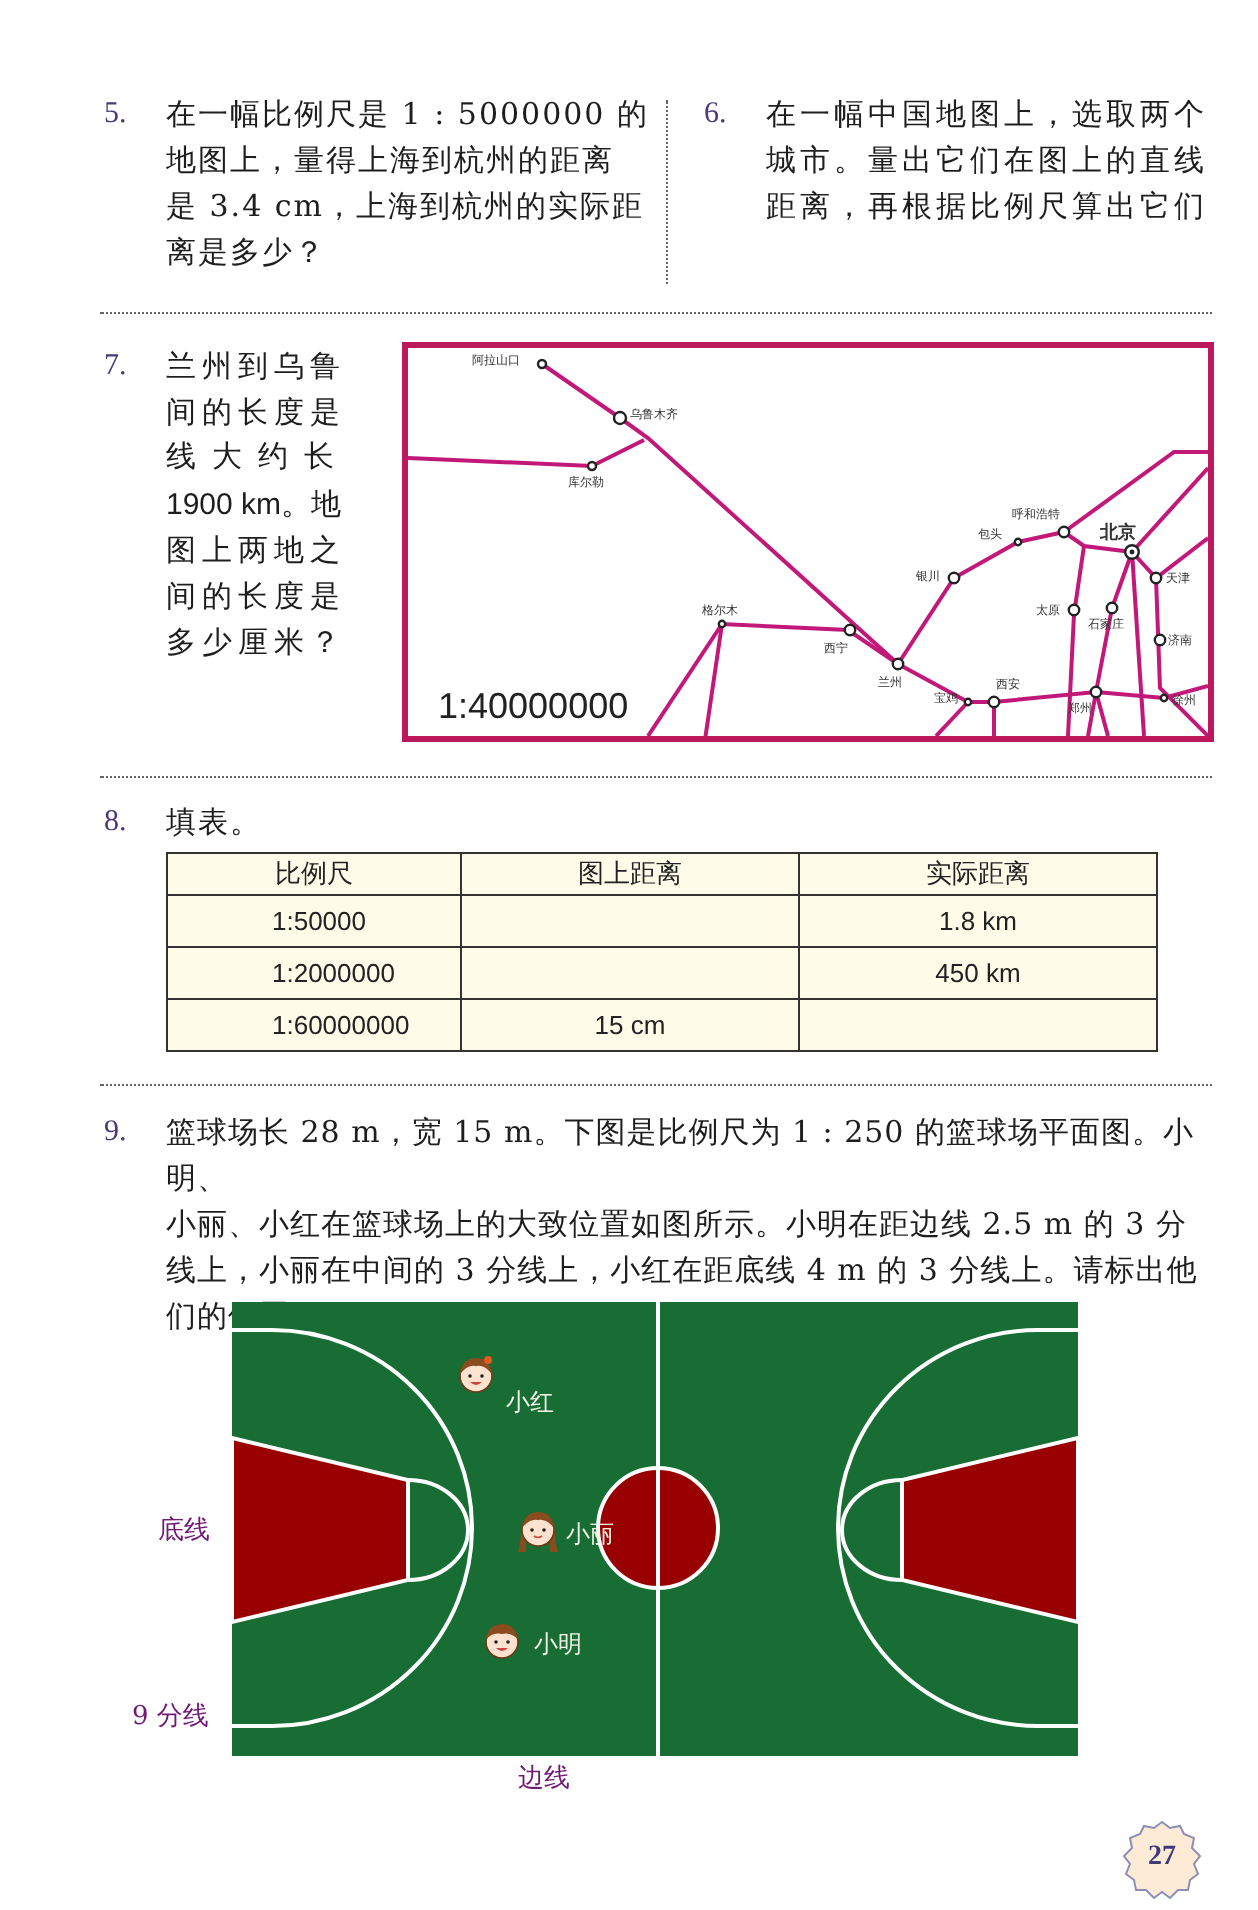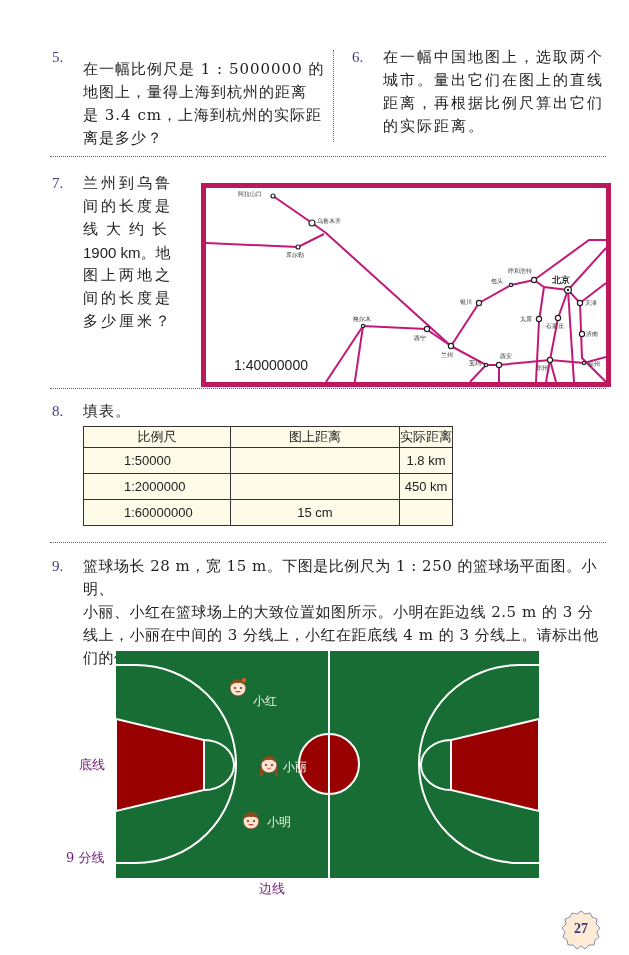--- a/index.html
+++ b/index.html
@@ -6,64 +6,63 @@
   body { width: 629px; height: 955px; position: relative; overflow: hidden;
          font-family: "DejaVu Serif", "Liberation Serif", serif; color: #222; }
   .num { position: absolute; font-family: "Liberation Serif", serif; font-size: 15px; color: #4a3a7a; }
   .para { position: absolute; font-size: 15px; line-height: 23px; color: #1e1e1e; letter-spacing: 1px; }
   .para.wide { letter-spacing: 3px; }
   .hdash { position: absolute; left: 50px; width: 556px; height: 0; border-top: 1px dotted #666; }
   .vdash { position: absolute; left: 333px; top: 50px; width: 0; height: 92px; border-left: 1px dotted #666; }
 
   
   .map { position: absolute; left: 201px; top: 171px; width: 400px; height: 194px;
-         border: 5px solid #be185d; background: #fff; overflow: hidden; margin-top: 12px; }
+         border: 3px solid #be185d; background: #fff; overflow: hidden; }
   .map svg { position: absolute; left: 0; top: 0; }
-  .map-scale { position: absolute; left: 28px; top: 169px; font-family: "Liberation Sans", sans-serif;
-               font-size: 14px; color: #222; }
+  .map-scale { position: absolute; left: 15px; top: 169px; font-family: "Liberation Sans", sans-serif;
+               font-size: 18px; color: #222; }
   .city { position: absolute; font-size: 6px; color: #333; white-space: nowrap; }
   .city.big { font-size: 9px; font-weight: bold; }
 
   
-  table.scale-table { position: absolute; left: 83px; top: 426px; width: 370px; border-collapse: collapse;
+  table.scale-table { position: absolute; left: 83px; top: 426px; width: 496px; border-collapse: collapse;
                       background: #fffbe9; }
   .scale-table th, .scale-table td { border: 1px solid #333; height: 25px; padding: 0; font-weight: normal;
                       font-size: 13px; text-align: center; }
   .scale-table th { height: 20px; }
-  .scale-table td.c1 { font-family: "Liberation Sans", sans-serif; text-align: left; padding-left: 40px; }
+  .scale-table td.c1 { font-family: "Liberation Sans", sans-serif; text-align: left; padding-left: 52px; }
   .scale-table td.val { font-family: "Liberation Sans", sans-serif; }
 
   
   .court { position: absolute; left: 116px; top: 651px; width: 423px; height: 227px; }
   .court-label { position: absolute; font-size: 13px; color: #701a75; }
   .kid-label { position: absolute; font-size: 12px; color: #f0f5e6; }
   .kid { position: absolute; }
 
   .page-badge { position: absolute; left: 561px; top: 910px; width: 40px; height: 40px; }
   .page-num { position: absolute; left: 561px; top: 921px; width: 40px; text-align: center;
               font-family: "Liberation Serif", serif; font-weight: bold; font-size: 14px; color: #3b3b7a; }
 </style>
 </head>
 <body>
 
 <div class="num" style="left:52px;top:49px;">5.</div>
-<div class="para" style="left:83px;top:46px;width:245px;margin-top:12px;">
+<div class="para" style="left:83px;top:46px;width:245px;">
   <div>在一幅比例尺是 1 : 5000000 的</div>
   <div>地图上，量得上海到杭州的距离</div>
   <div>是 3.4 cm，上海到杭州的实际距</div>
   <div>离是多少？</div>
 </div>
 <div class="vdash"></div>
 
 <div class="num" style="left:352px;top:49px;">6.</div>
 <div class="para" style="left:383px;top:46px;width:240px;letter-spacing:2px;">
   <div>在一幅中国地图上，选取两个</div>
   <div>城市。量出它们在图上的直线</div>
   <div>距离，再根据比例尺算出它们</div>
-  <div>的实际距离。</div>
 </div>
 
 <div class="hdash" style="top:156px;"></div>
 
 <div class="num" style="left:52px;top:175px;">7.</div>
 <div class="para wide" style="left:83px;top:172px;width:110px;">
   <div>兰州到乌鲁</div>
   <div>间的长度是</div>
   <div style="letter-spacing:8px;font-family:Liberation Serif, serif;">线大约长</div>
   <div style="letter-spacing:0;font-family:'Liberation Sans',sans-serif;">1900 km。地</div>

